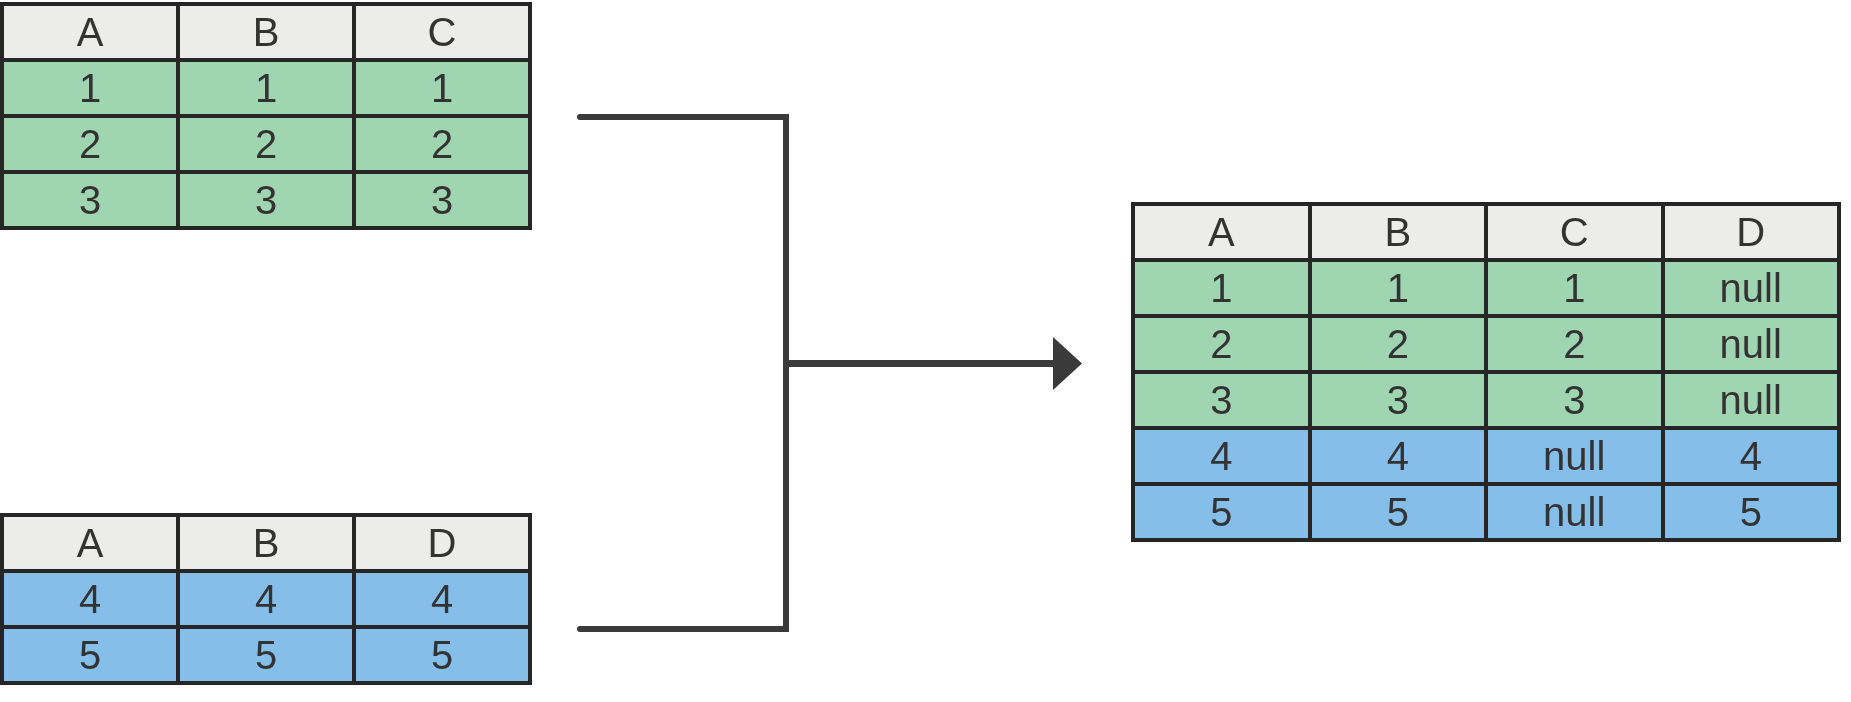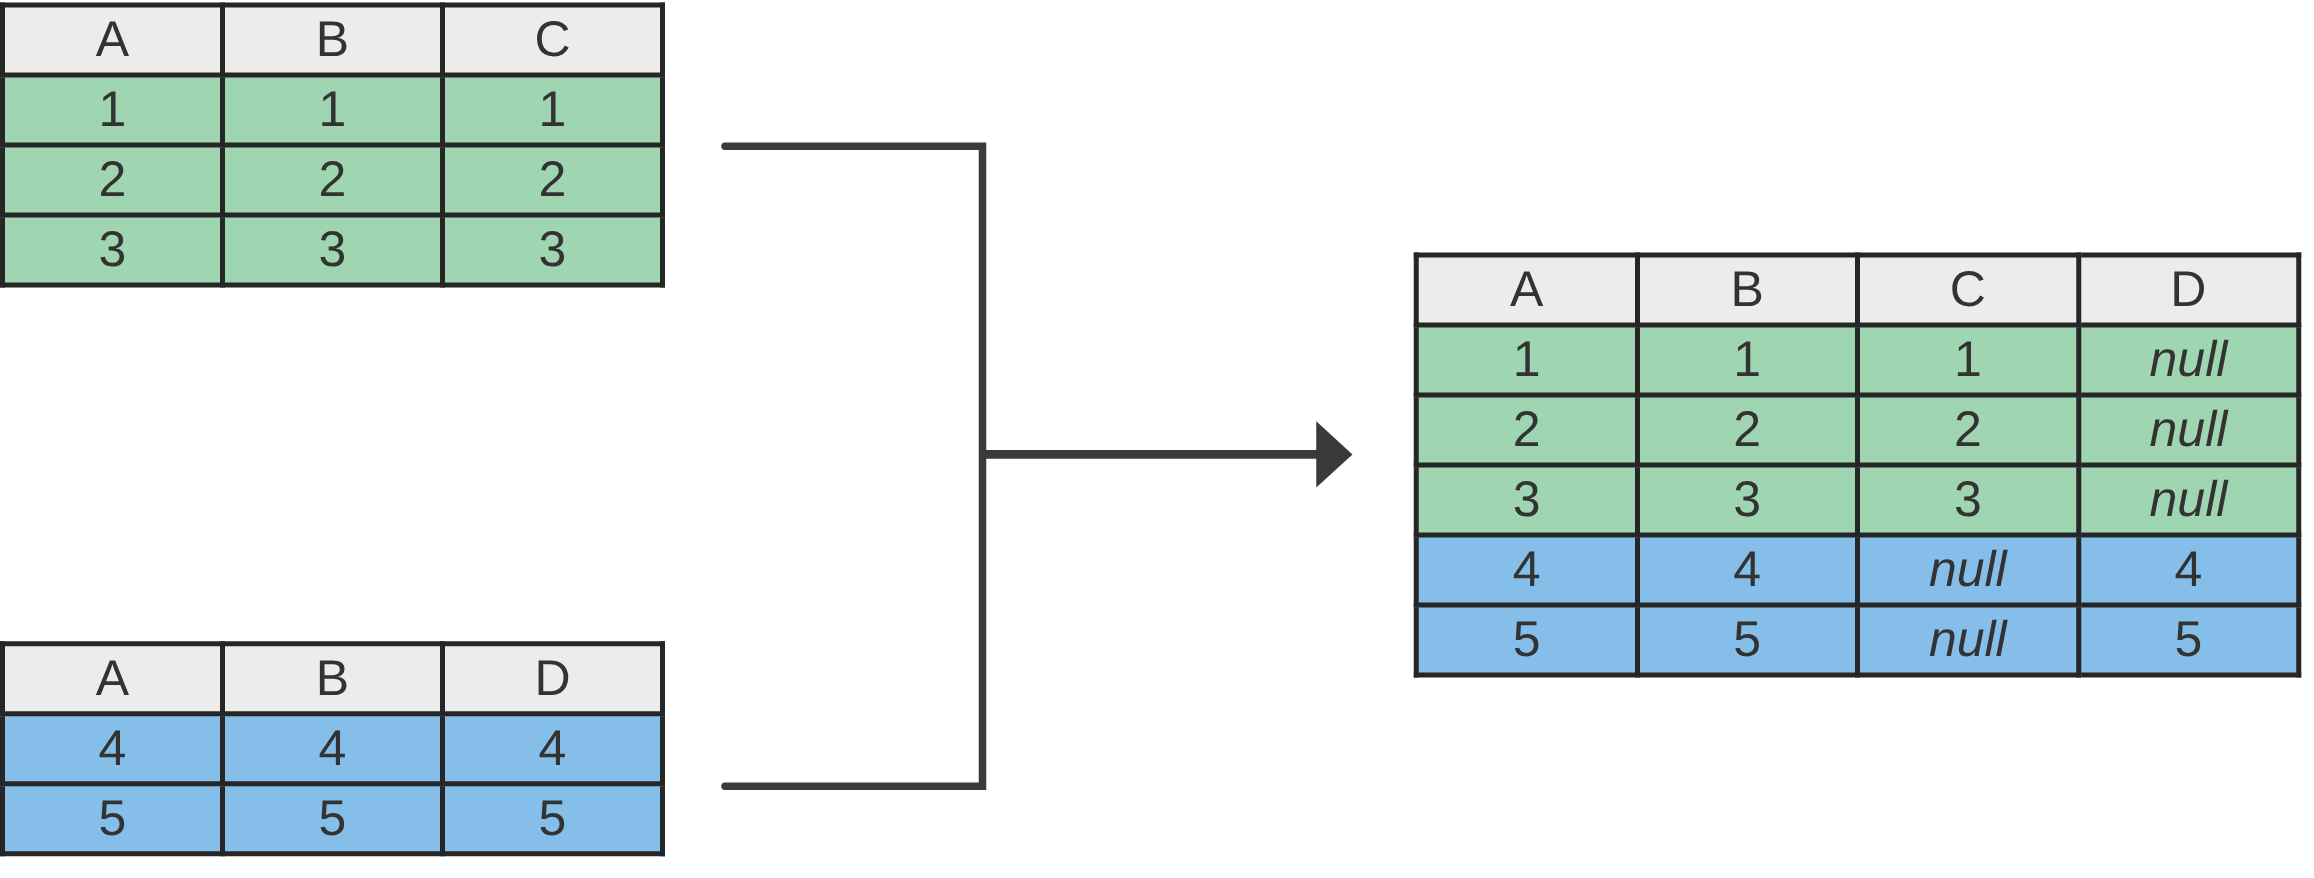--- a/index.html
+++ b/index.html
@@ -32,21 +32,21 @@
     text-align: center;
     vertical-align: middle;
     font-size: 40px;
     font-weight: 400;
     color: var(--text);
     line-height: 1;
   }
   table.dtable th { background: var(--header-bg); }
   td.cell-green { background: var(--green); }
   td.cell-blue  { background: var(--blue); }
-  td.null-val   { font-style: italic; }
+  td.null-val   { }
   svg.connector {
     position: absolute;
     left: 0; top: 0;
     width: 1851px; height: 702px;
   }
   svg.connector path { stroke: var(--line); fill: none; }
   svg.connector polygon { fill: var(--line); stroke: none; }
   #table-source-top    { left: 0px;    top: 2px;   width: 532px; }
   #table-source-bottom { left: 0px;    top: 513px; width: 532px; }
   #table-result        { left: 1131px; top: 202px; width: 710px; }

